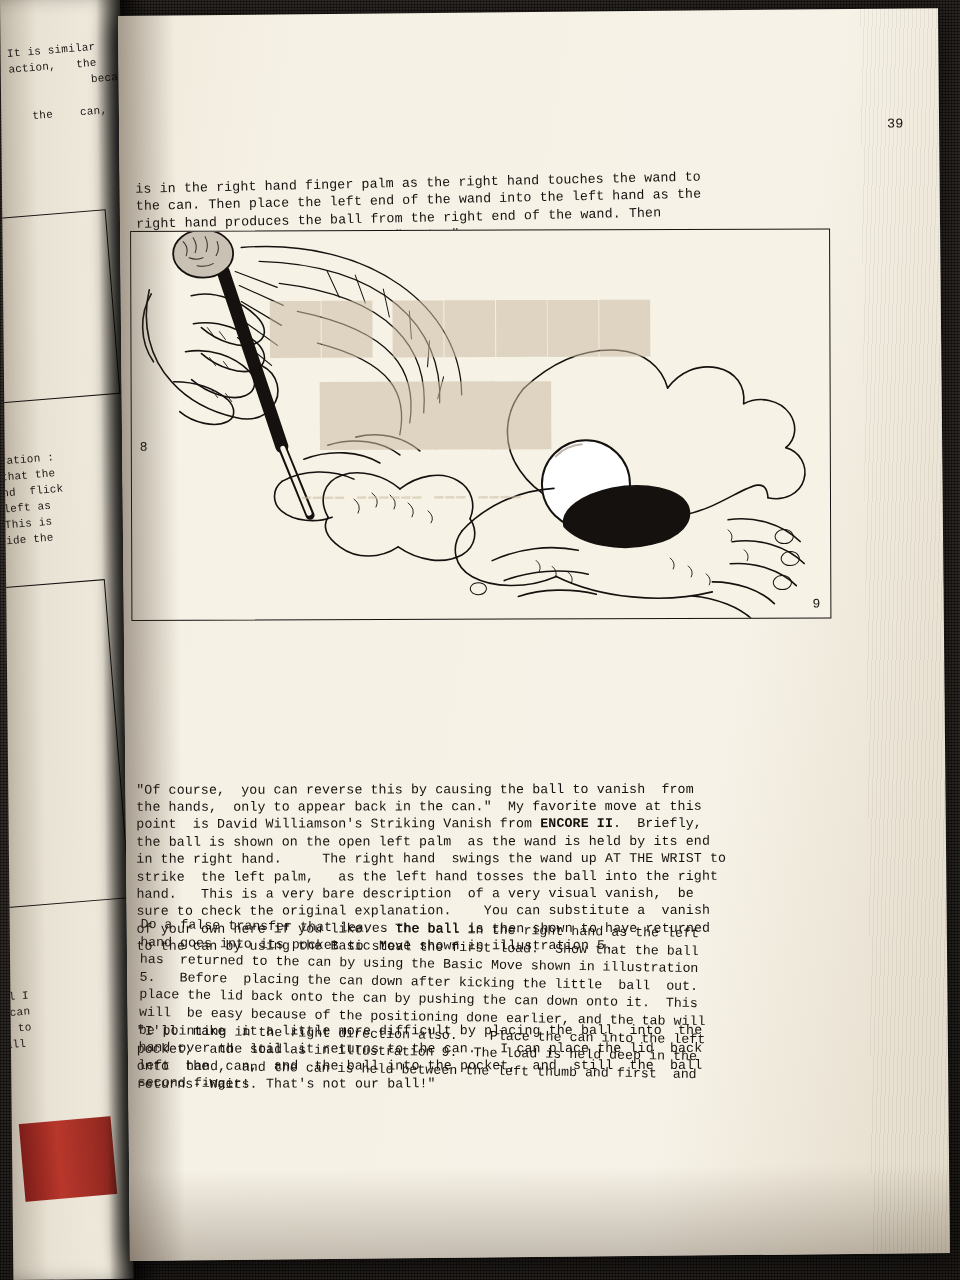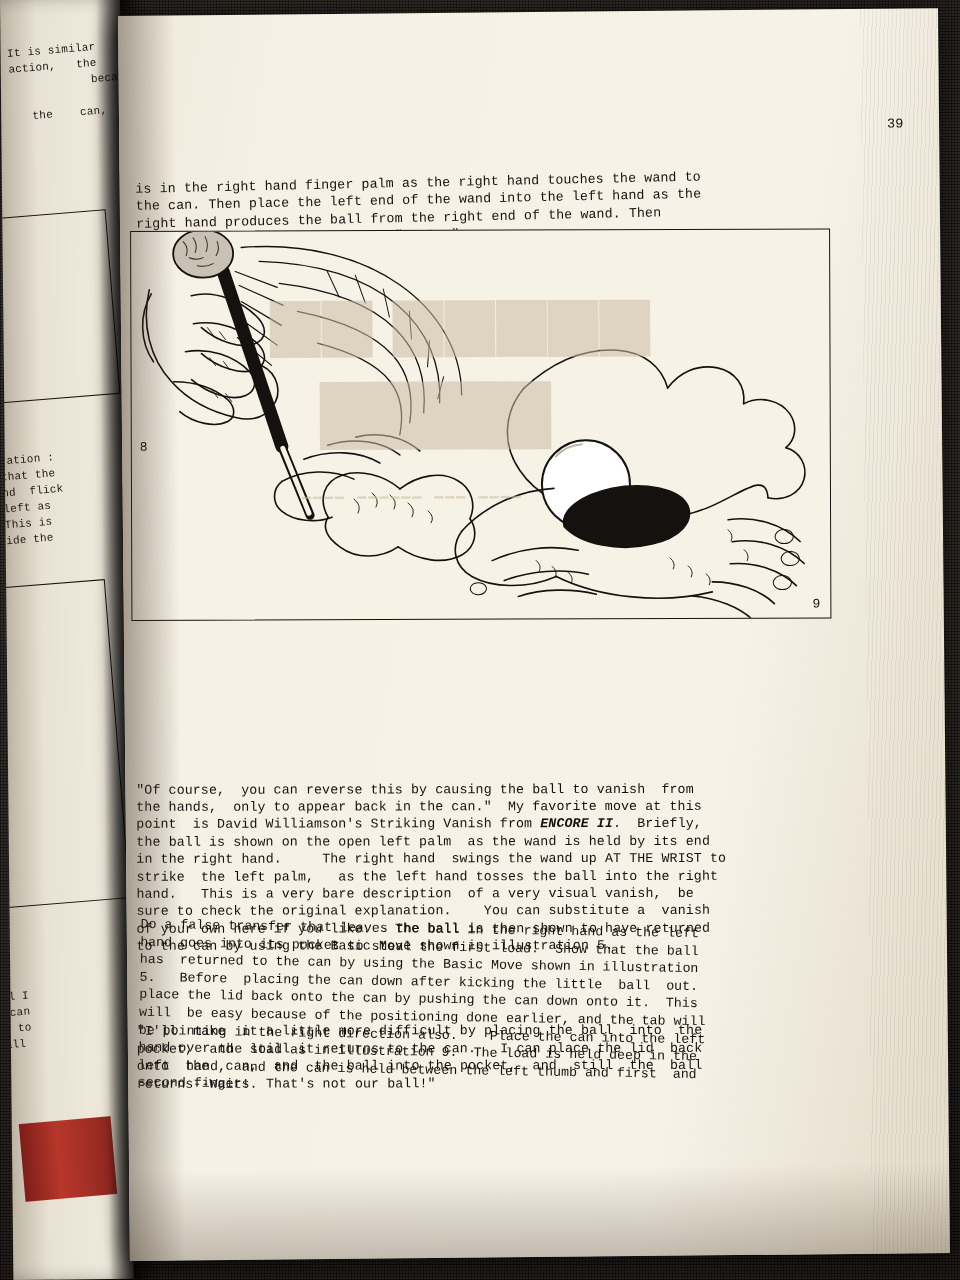--- a/index.html
+++ b/index.html
@@ -103,21 +103,21 @@
     font-size:13.3px;
     line-height:17.6px;
     letter-spacing:0.1px;
     white-space:pre-wrap;
     transform: rotate(0.45deg);
     transform-origin: left top;
   }
   .para { margin:0 0 0 0; }
   .para + .para { margin-top:15px; }
   .tight { line-height:17.4px; }
-  .bold { font-weight:bold;font-style:italic; }
+  .bold { font-weight:bold; }
 
   #page-number {
     position:absolute; right:36px; top:108px;
     font-size:13.5px; color:#15110e;
     transform: rotate(0.45deg);
     text-align: right;
   }
 
   
   #top-block { transform: rotate(-1.15deg); transform-origin:left top; }

